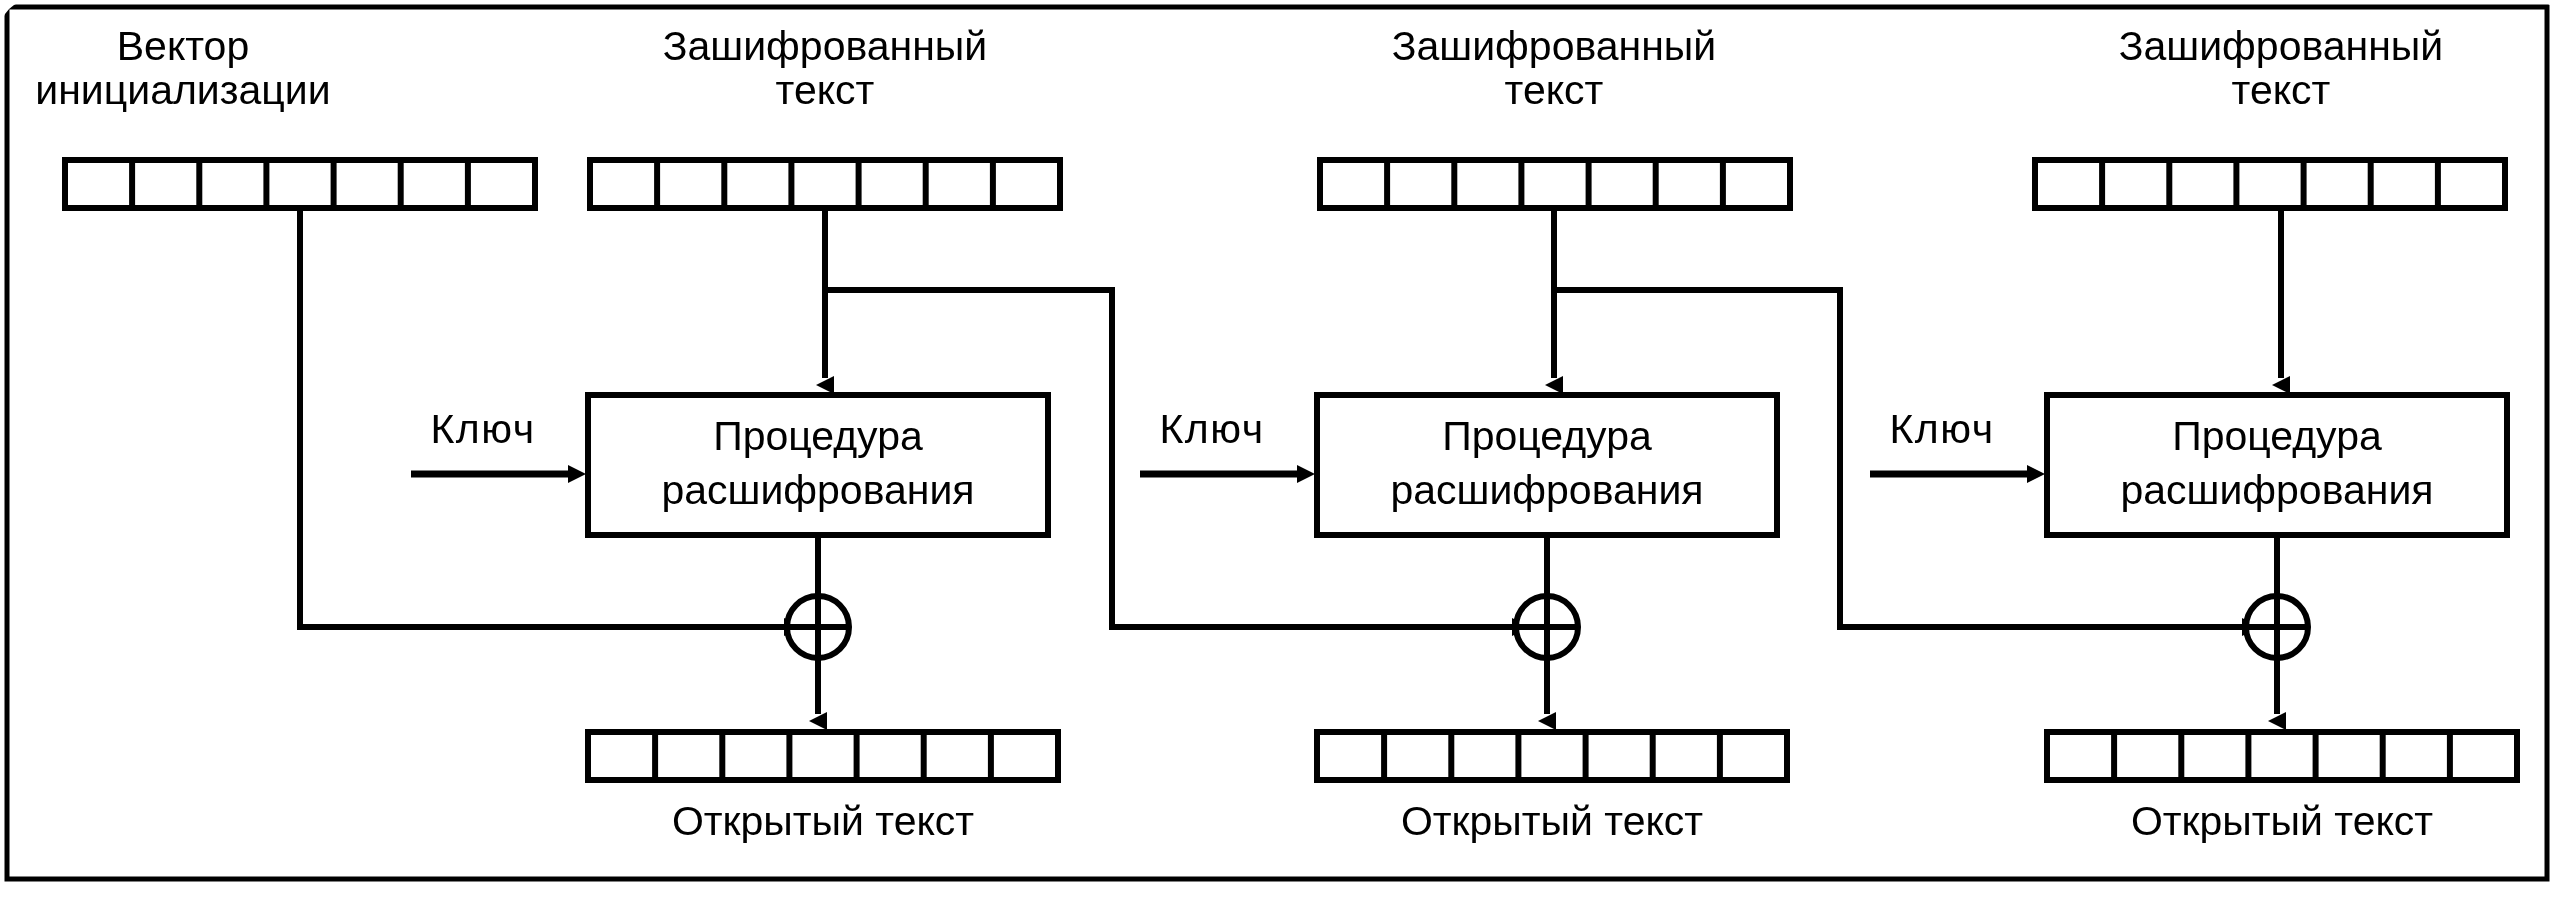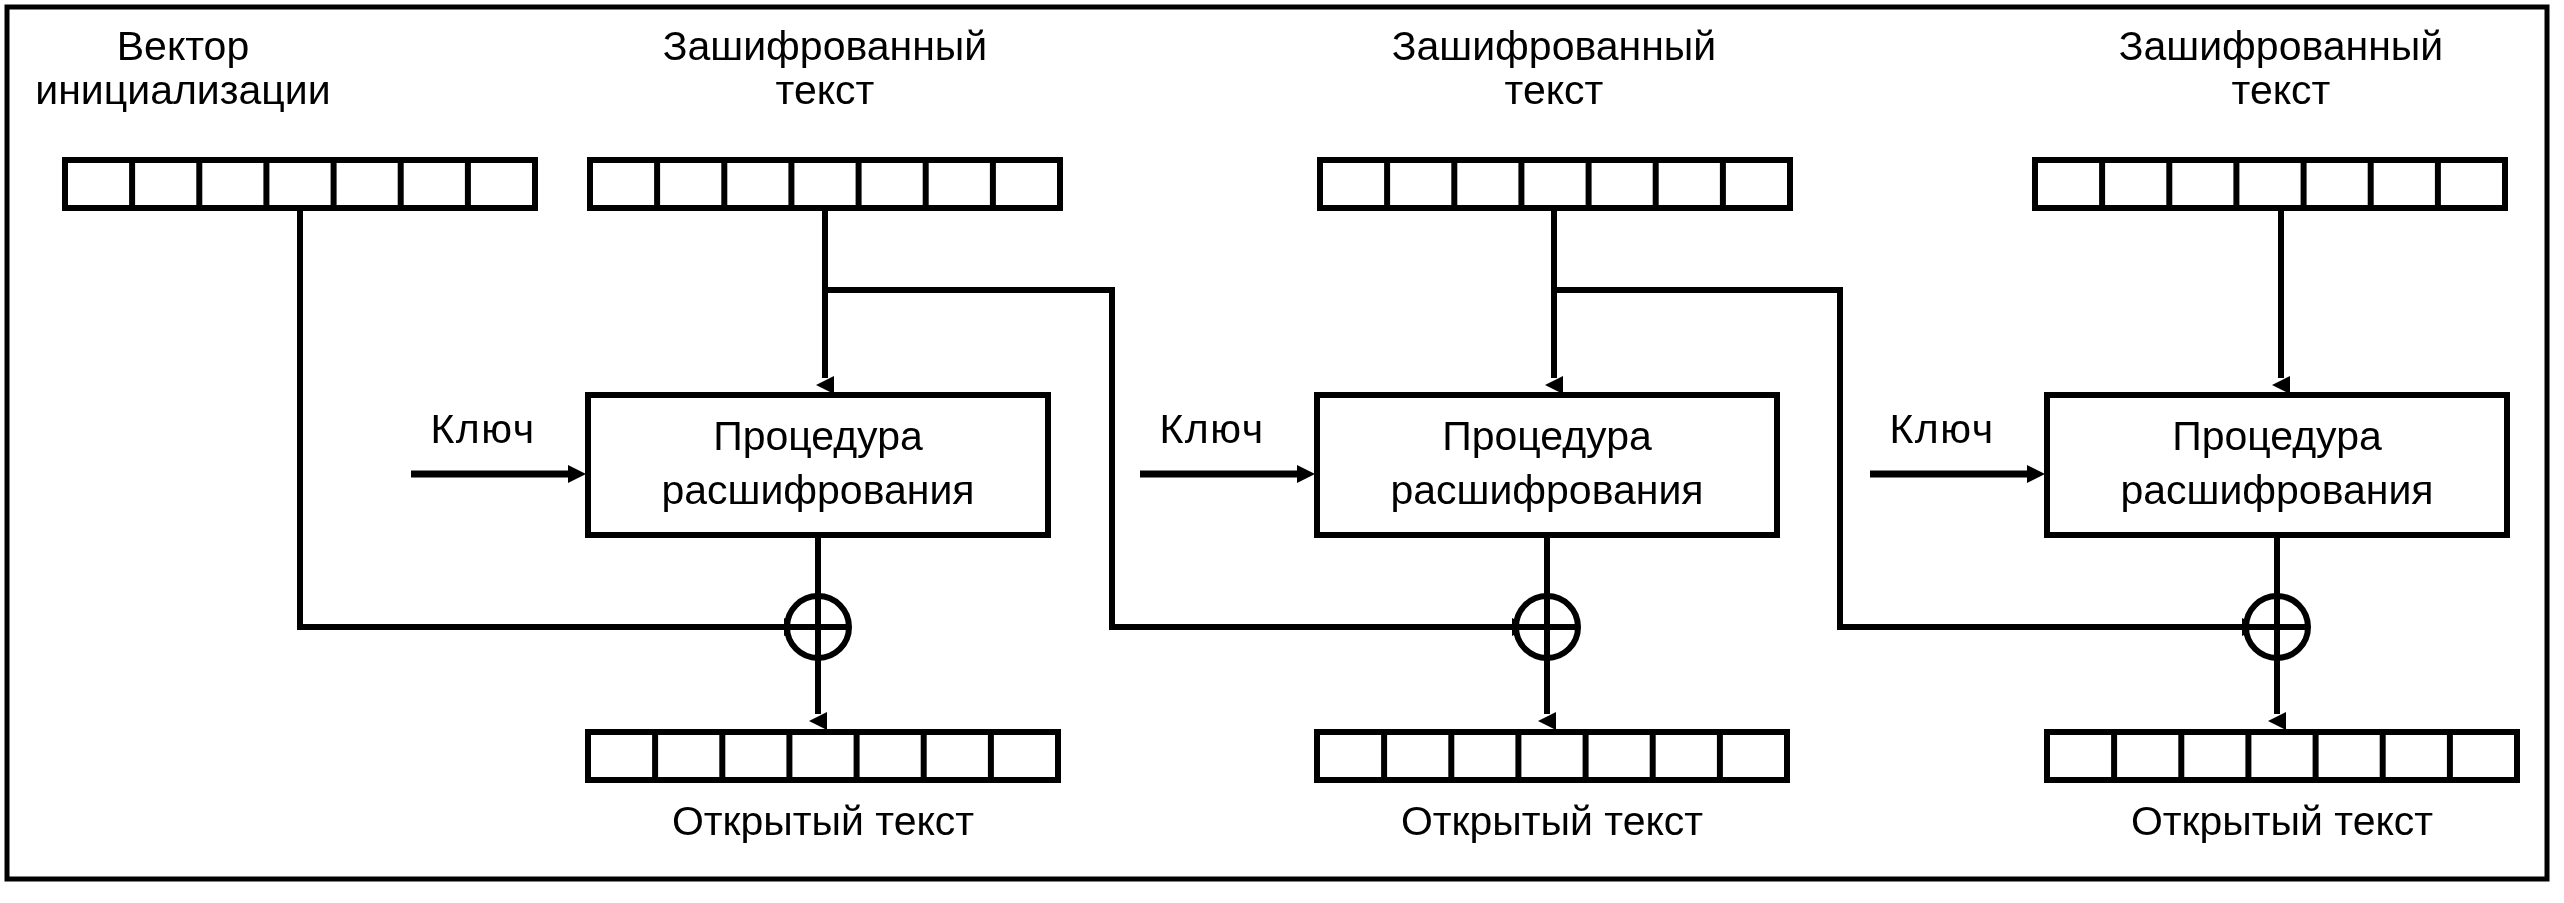--- a/index.html
+++ b/index.html
@@ -1,17 +1,17 @@
 <!DOCTYPE html>
 <html><head>
 <meta charset="utf-8">
 <style>
   html,body{margin:0;padding:0;background:#ffffff;}
   body{width:2564px;height:903px;font-family:"Liberation Sans",sans-serif;}
-  #stage{position:relative;width:2564px;height:903px;background:#ffffff;overflow:hidden;}
+  #stage{position:relative;width:2564px;height:903px;background:#ffffff;overflow:hidden;border-radius:31px;}
   svg{display:block;}
   .dgm-text{font-family:"Liberation Sans",sans-serif;fill:#000000;}
   .lbl-top{font-size:41px;}
   .lbl-box{font-size:41px;}
   .lbl-key{font-size:41px;letter-spacing:1.5px;}
   .lbl-bottom{font-size:41px;}
 </style>
 </head>
 <body>
 

